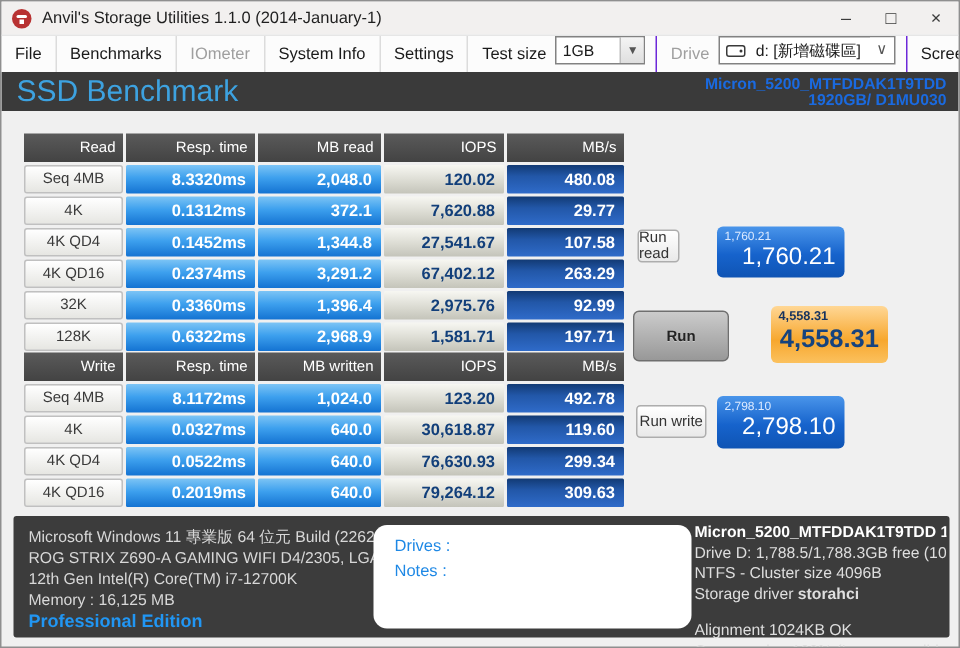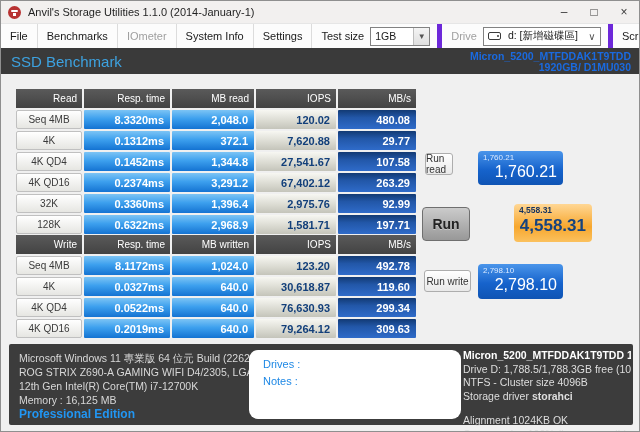--- a/index.html
+++ b/index.html
@@ -57,27 +57,27 @@
   }
   .combo.flat-arrow .combo-arrow { background:#fff; border-left:none; font-size:10px; }
   .combo-testsize { width:60px; }
   .combo-drive { width:118px; }
   .drive-glyph {
     width:13px; height:8px; border:1px solid #3a3a3a; border-radius:2px;
     margin:0 3px 0 4px; flex:0 0 auto; position:relative; background:#fff;
   }
   .drive-glyph::after { content:""; position:absolute; right:1px; top:2px;
     width:2px; height:2px; background:#3a3a3a; border-radius:50%; }
-  .sep-after { border-right:5px solid #6d28d9; height:100%; display:flex; align-items:center; }
+  .sep-after { border-right:1px solid #6d28d9; height:100%; display:flex; }
   
   .bench-header {
     height:26px; background:#3a3a3a; display:flex; align-items:center;
     justify-content:space-between; padding:0 8px 0 10px;
   }
-  .bench-title { color:#3da2e0; font-size:15px; }
+  .bench-title { color:#3da2e0; font-size:20px; }
   .device-block { text-align:right; line-height:11px; padding-top:1px; }
   .device-block div { color:#1a6ae0; font-size:10.5px; font-weight:bold; }
   
   .bench-table {
     position:absolute; left:15px;
     display:grid; grid-template-columns:66px 86px 82px 80px 78px;
     grid-auto-rows:19px; gap:2px;
   }
   .t-read { top:88px; }
   .t-write { top:234px; }
@@ -110,23 +110,23 @@
   
   .btn-small {
     position:absolute; height:22px;
     background:linear-gradient(180deg,#ffffff,#e9e9e9); border:1px solid #adadad;
     border-radius:3px; font-size:10px; color:#333;
     display:flex; align-items:center; justify-content:center;
   }
   .btn-run-read { left:424px; top:152px; width:28px; }
   .btn-run-write { left:423px; top:269px; width:47px; }
   .btn-run {
-    position:absolute; left:421px; top:206px; width:48px; height:34px;
+    position:absolute; left:421px; top:206px; width:64px; height:34px;
     background:linear-gradient(180deg,#cbcbcb,#989898); border:1px solid #6f6f6f;
-    border-radius:4px; font-size:14px; font-weight:bold; color:#232323;
+    border-radius:4px; font-size:10px; font-weight:bold; color:#232323;
     display:flex; align-items:center; justify-content:center;
     text-shadow:0 1px 0 rgba(255,255,255,.35);
   }
   .scorebox { position:absolute; border-radius:4px; padding:2px 6px 2px 5px; }
   .scorebox .s-small { font-size:8px; line-height:9px; }
   .scorebox .s-big { font-size:16px; line-height:19px; text-align:right; }
   .score-blue {
     background:linear-gradient(180deg,#4a95ea 0%,#1663cc 55%,#0f54b4 100%);
     color:#fff;
   }

